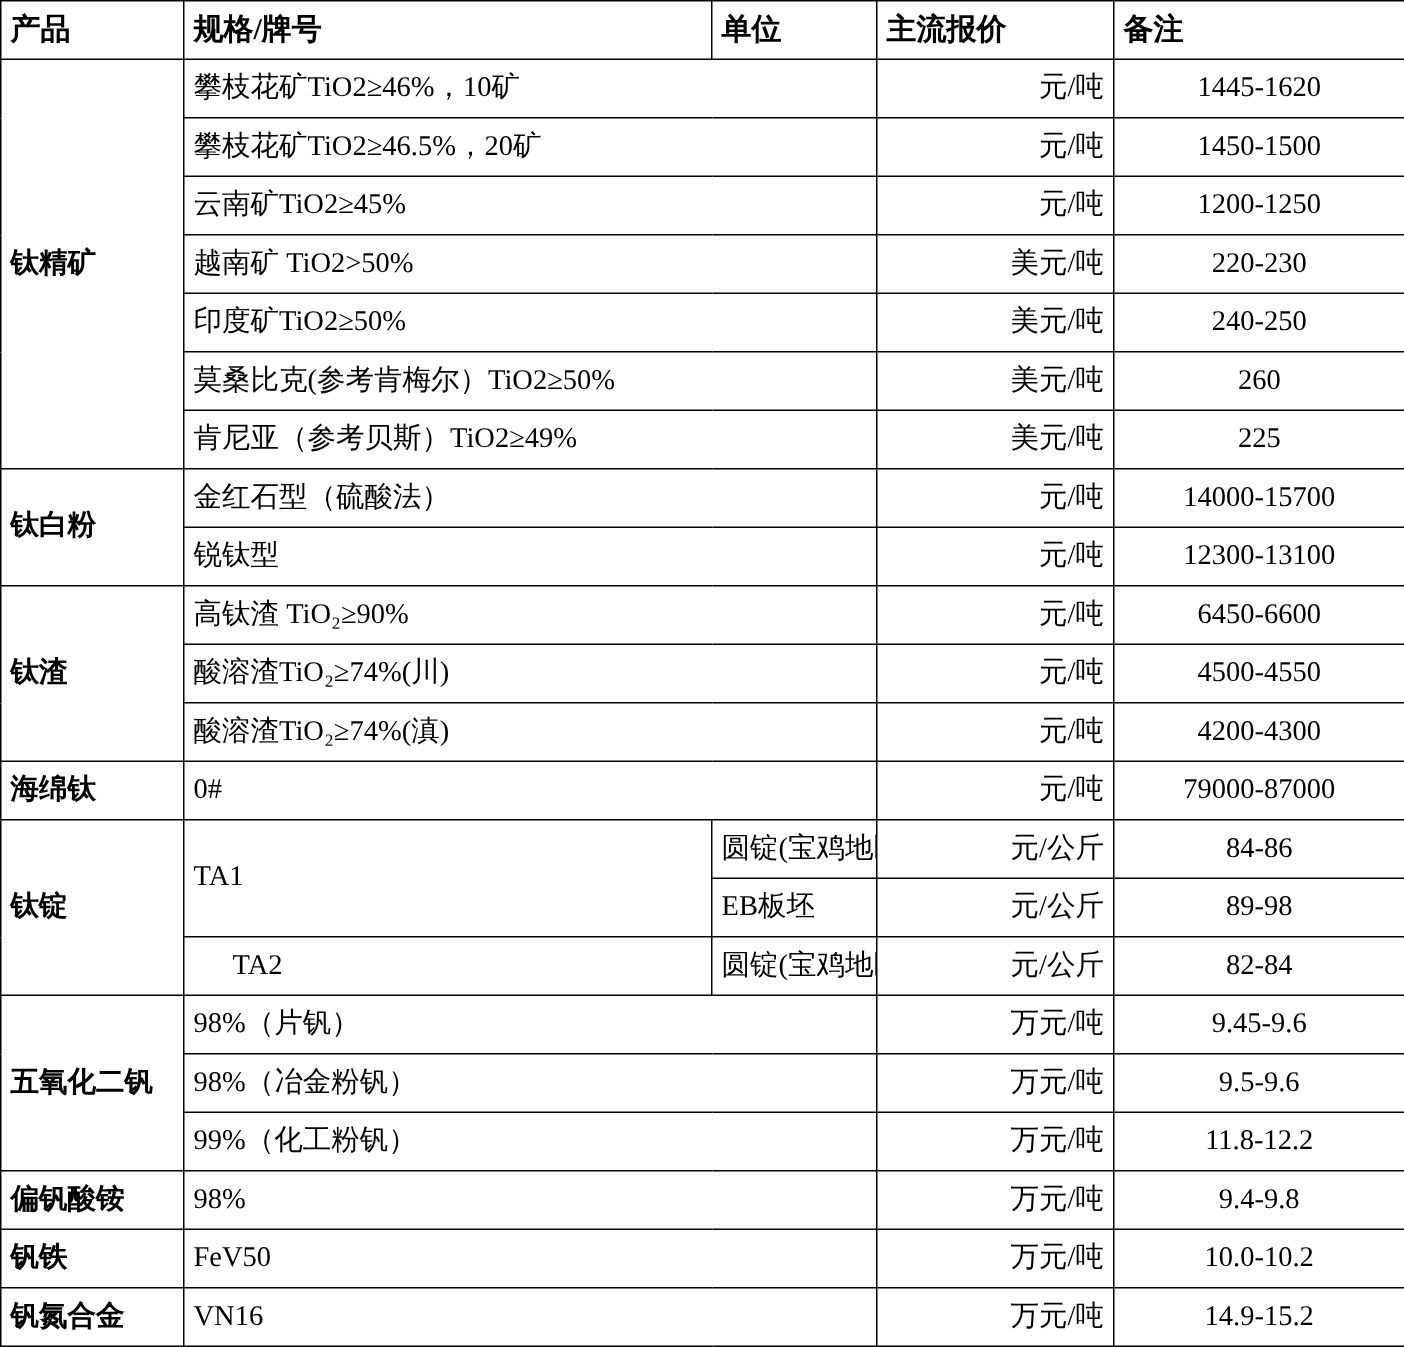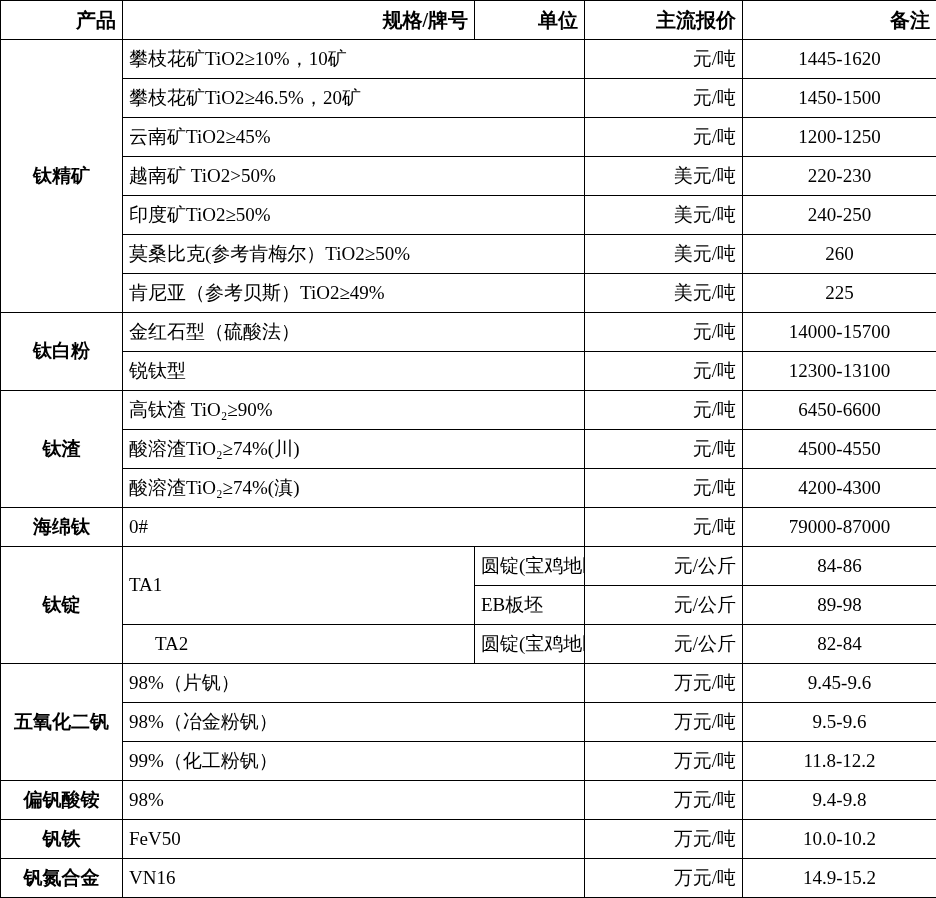--- a/index.html
+++ b/index.html
@@ -20,30 +20,29 @@
   #price-table td, #price-table th {
     border: 1px solid #000000;
     padding: 0 6px;
     font-size: 19px;
     line-height: 1.2;
     vertical-align: middle;
     overflow: hidden;
     white-space: nowrap;
   }
   #price-table thead th {
-    text-align: right;
+    text-align: left;
     font-weight: bold;
     height: 38px;
     font-size: 20px;
   }
   #price-table tbody td {
     height: 38px;
   }
   .cat {
-    text-align: center;
     font-weight: bold;
   }
   .spec {
     text-align: left;
   }
   .grade {
     text-align: left;
     margin-top: 11px;
   }
   .unit {
@@ -78,21 +77,21 @@
       <th>产品</th>
       <th colspan="1">规格/牌号</th>
       <th>单位</th>
       <th>主流报价</th>
       <th>备注</th>
     </tr>
   </thead>
   <tbody id="table-body">
       <tr>
         <td class="cat" rowspan="7">钛精矿</td>
-        <td class="spec" colspan="2">攀枝花矿TiO2≥10%，10矿</td>
+        <td class="spec" colspan="2">攀枝花矿TiO2≥46%，10矿</td>
         <td class="unit">元/吨</td>
         <td class="price">1445-1620</td>
         <td class="remark">出厂不含税现金价</td>
       </tr>
       <tr>
         <td class="spec" colspan="2">攀枝花矿TiO2≥46.5%，20矿</td>
         <td class="unit">元/吨</td>
         <td class="price">1450-1500</td>
         <td class="remark">出厂不含税承兑价</td>
       </tr>

